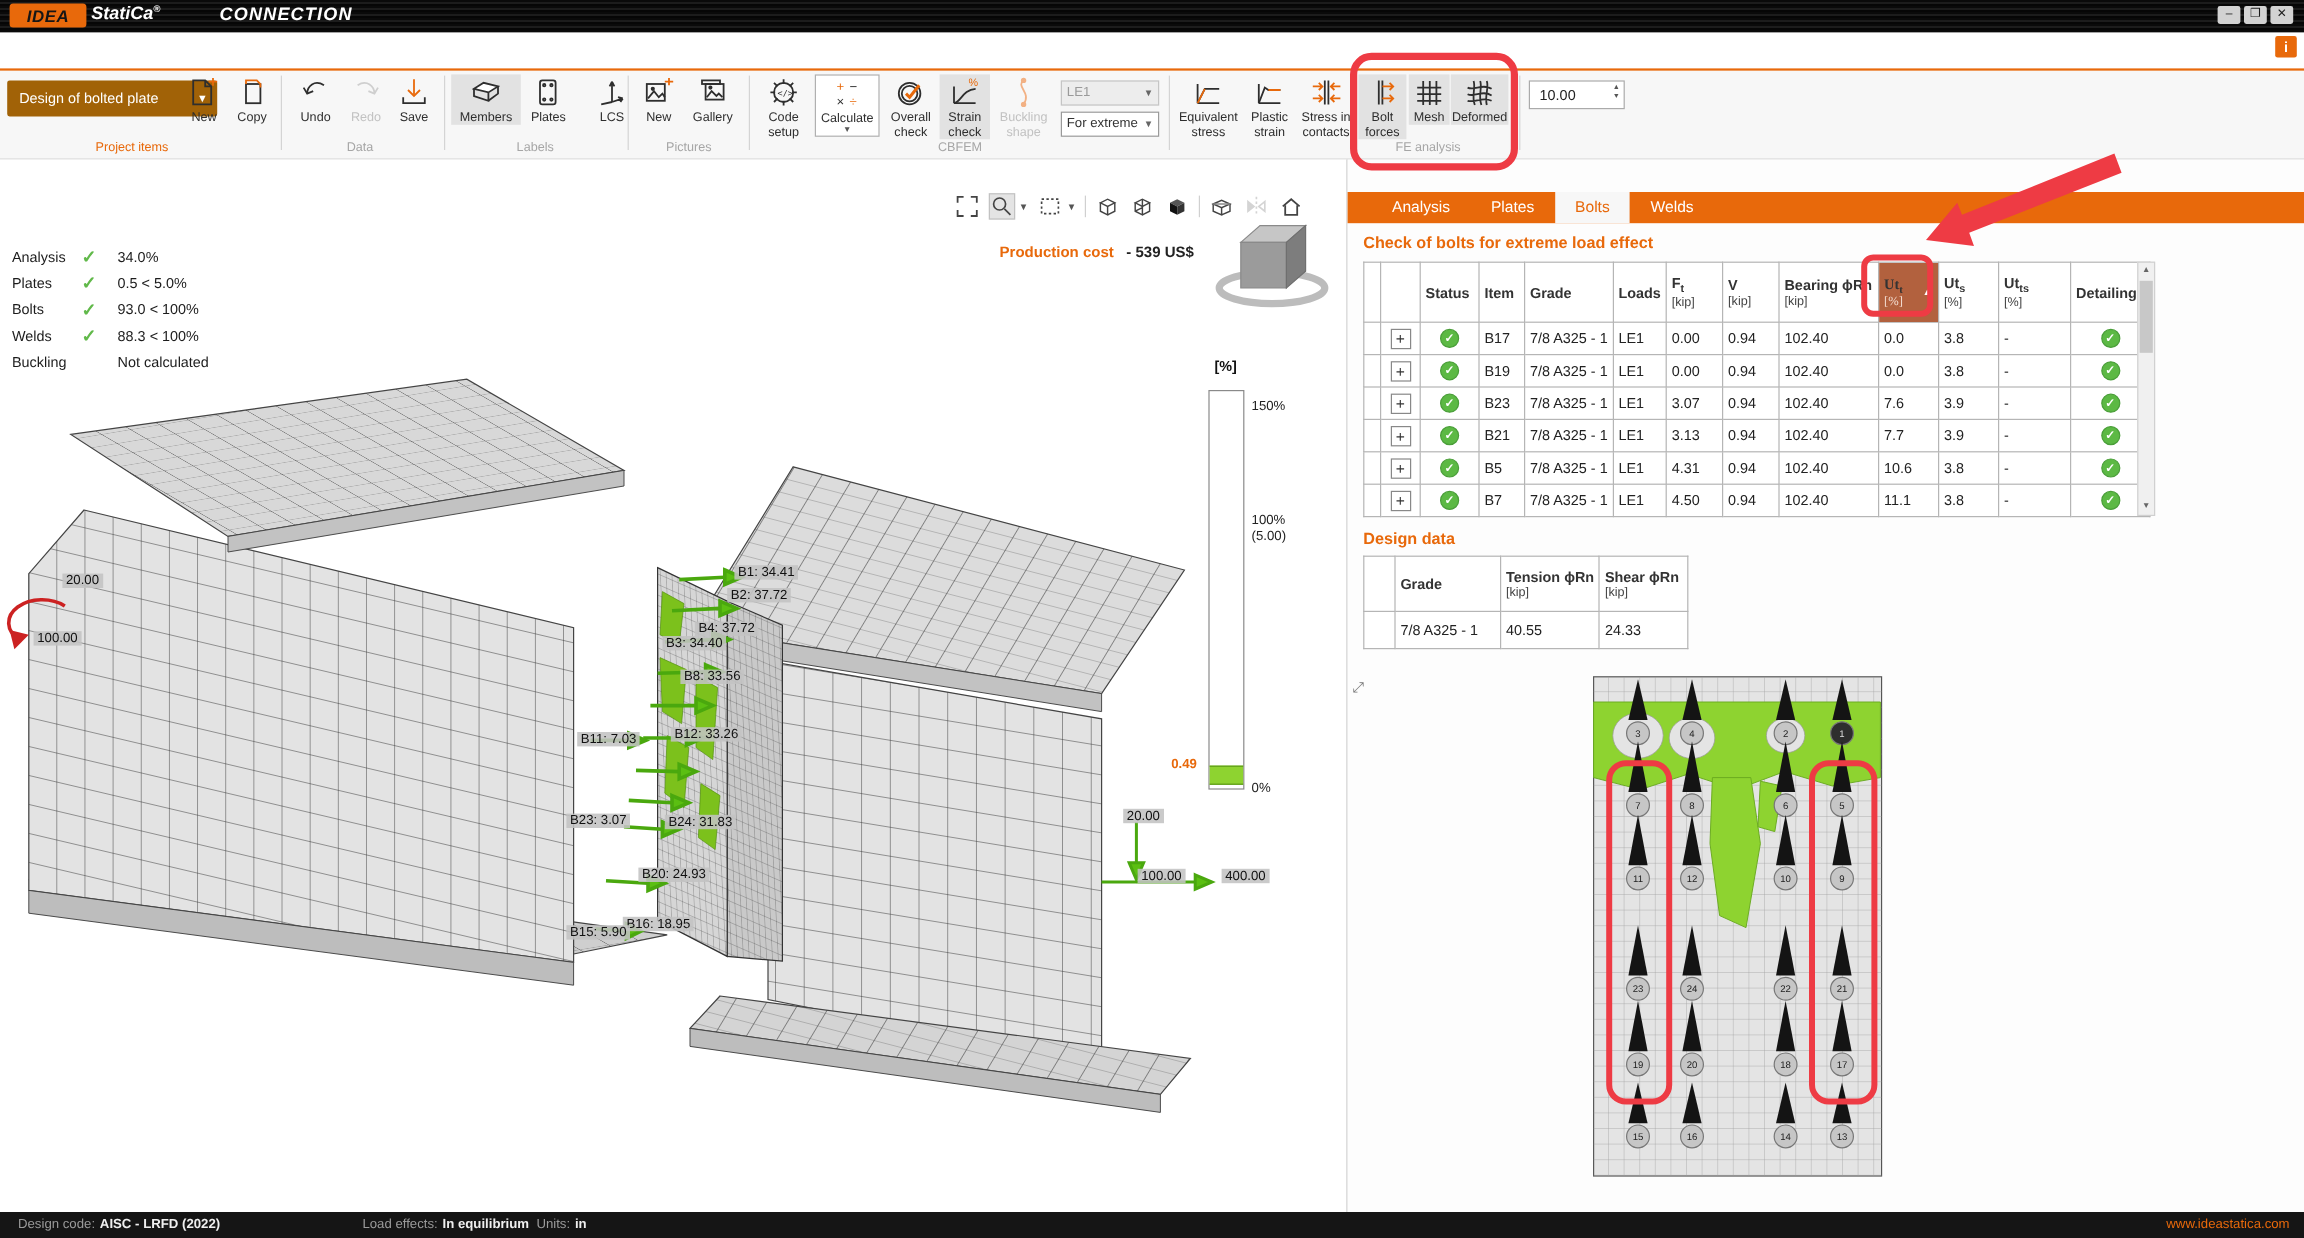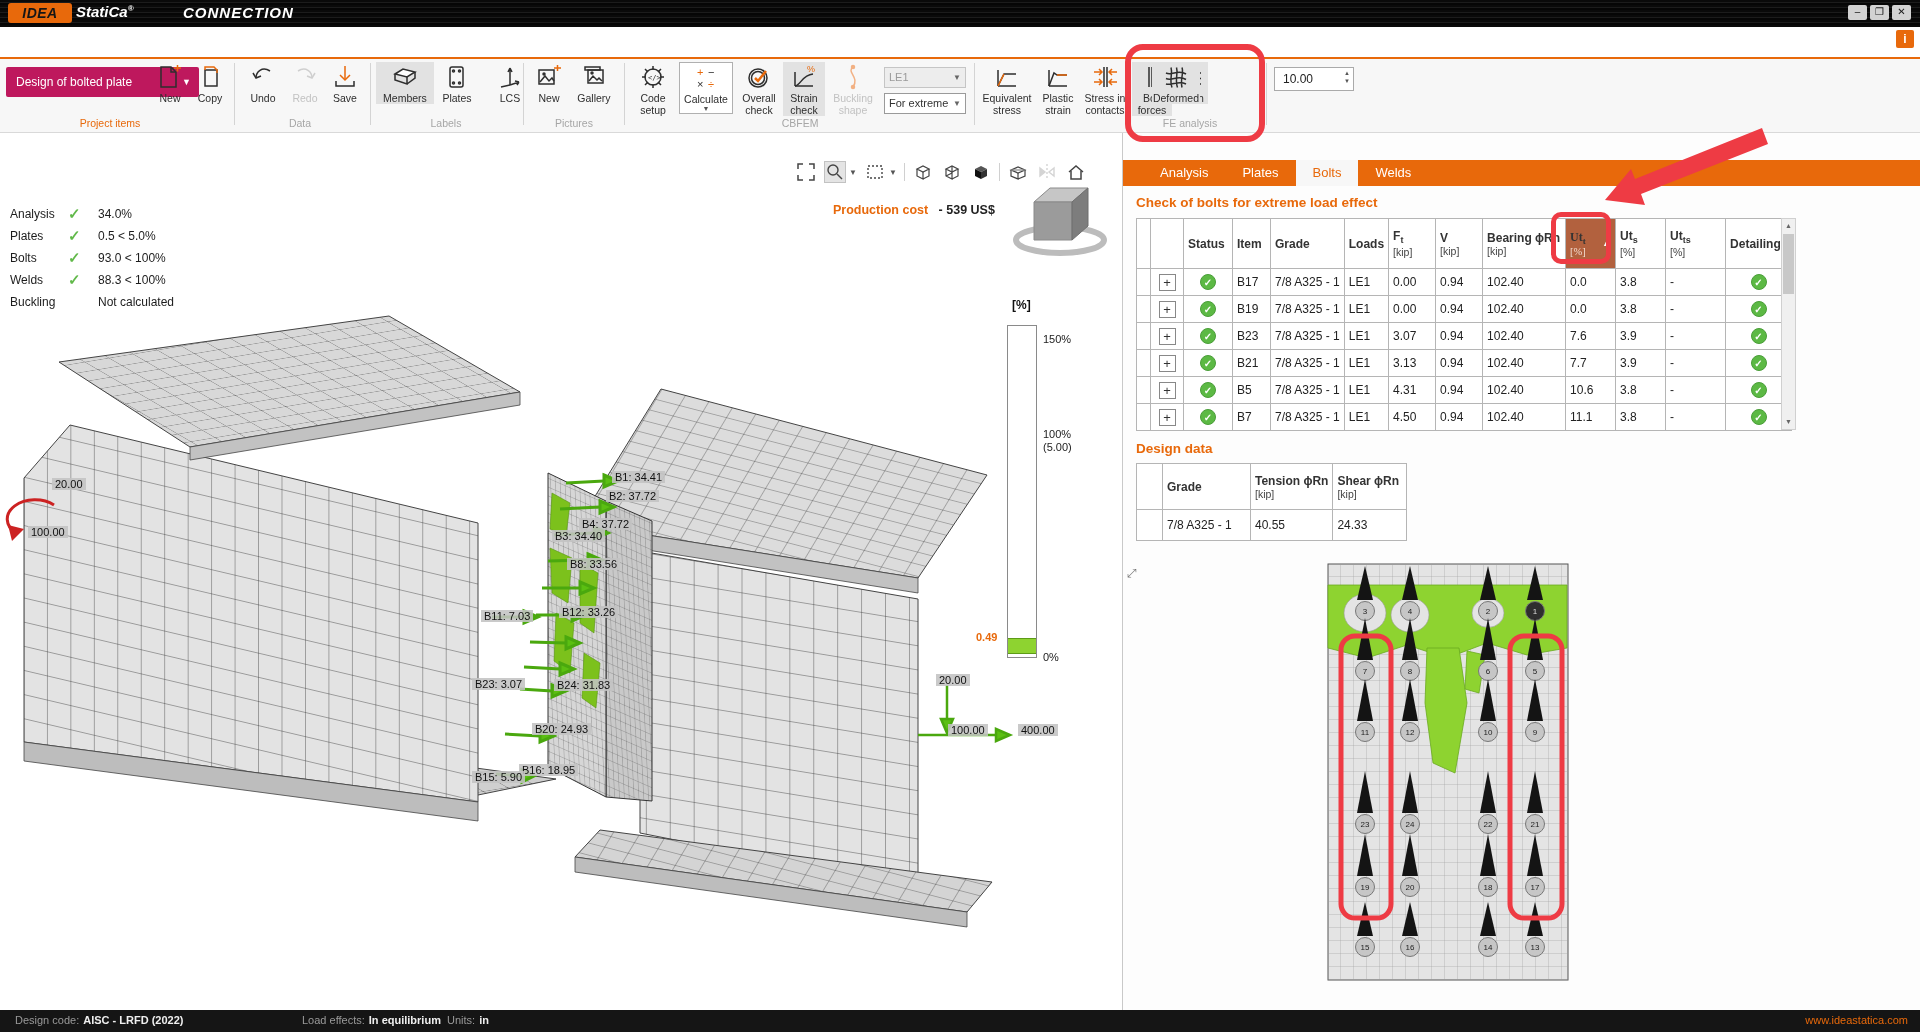--- a/index.html
+++ b/index.html
@@ -40,21 +40,21 @@
   #ribbon { position:absolute; left:0; top:59px; width:1920px; height:74px; background:#f7f7f7;
     border-bottom:1px solid #d9d9d9; }
   .rbtn { position:absolute; top:3px; display:flex; flex-direction:column; align-items:center;
     text-align:center; color:#2e2e2e; font-size:10.5px; line-height:1.15; }
   .rbtn .ric { width:28px; height:30px; display:flex; align-items:center; justify-content:center; }
   .rbtn.sel { background:#e2e2e2; }
   .rbtn.dis { color:#c2c2c2; }
   .rdiv { position:absolute; top:4px; width:1px; height:62px; background:#d4d4d4; }
   .rgroup-label { position:absolute; top:58px; font-size:10.5px; color:#a6a6a6; text-align:center; width:140px; }
   .rgroup-label.orange { color:#e8690b; }
-  #dd-bolted { position:absolute; left:6px; top:8px; width:193px; height:30px; background:#be185d;
+  #dd-bolted { position:absolute; left:6px; top:8px; width:175px; height:30px; background:#a16207;
     color:#fff; font-size:12px; line-height:30px; padding-left:10px; border-radius:2px; }
   #dd-bolted .caret { float:right; margin-right:8px; font-size:9px; }
   .ribdrop { position:absolute; width:82px; height:21px; border:1px solid #9a9a9a; background:#fff;
     font-size:11px; color:#333; line-height:19px; padding:0 4px; }
   .ribdrop .caret { float:right; font-size:8px; color:#666; }
   .ribdrop.dis { background:#ededed; color:#9a9a9a; border-color:#c5c5c5; }
   #spinner { position:absolute; left:1210px; top:8px; width:80px; height:24px; border:1px solid #aaa;
     background:#fff; font-size:12px; color:#222; line-height:22px; padding-left:8px; }
   #spinner .arrows { position:absolute; right:3px; top:1px; font-size:6px; color:#555; line-height:1.4; }
   .calc-border { border:1px solid #b0b0b0; background:#fff; }
@@ -369,21 +369,21 @@
       <span>Bolt forces</span>
       </div>
     <div class="rbtn sel" style="left:1174px;width:34px">
       <span class="ric">
           <svg width="26" height="26" viewBox="0 0 26 26" fill="none" stroke="#2e2e2e" stroke-width="1.5">
             <path d="M3 9h20M3 14.5h20M3 20h20M8 3.5v20M13.5 3.5v20M19 3.5v20"></path>
           </svg>
         </span>
       <span>Mesh</span>
       </div>
-    <div class="rbtn sel" style="left:1152px;width:48px">
+    <div class="rbtn sel" style="left:1209px;width:48px">
       <span class="ric">
           <svg width="26" height="26" viewBox="0 0 26 26" fill="none" stroke="#2e2e2e" stroke-width="1.5">
             <path d="M3 9c6 3 12-4 20 1M3 14.5c6 3 12-4 20 1M3 20c6 2 12-4 20 0M8 3.5c2 6-2 12 1 20M13.5 3.5c2 6-2 12 1 20M19 3.5c2 6-2 12 0 20"></path>
           </svg>
         </span>
       <span>Deformed</span>
       </div>
     <div class="rgroup-label" style="left:1120px">FE analysis</div>
     <div class="rdiv" style="left:1266px"></div>
     <div id="spinner" style="left:1274px">

